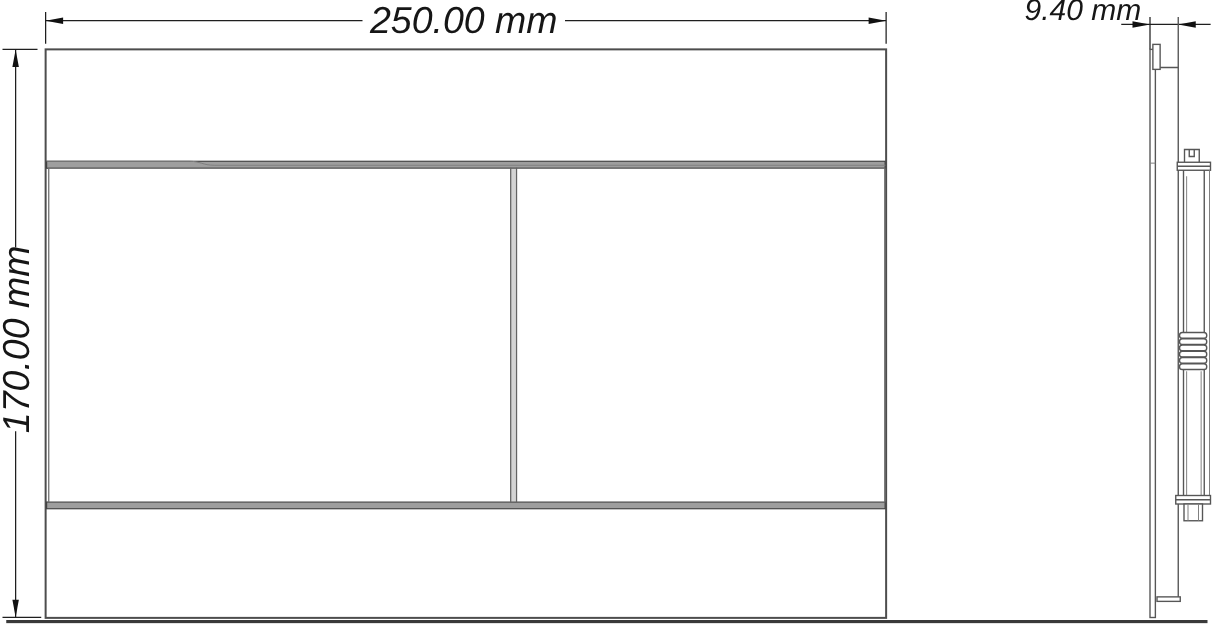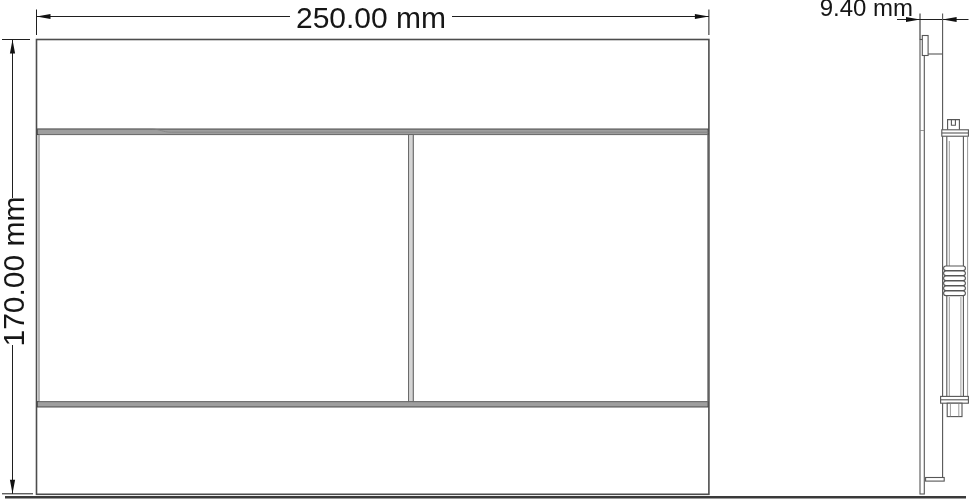--- a/index.html
+++ b/index.html
@@ -7,20 +7,21 @@
     padding: 0;
     background: #ffffff;
     font-family: "Liberation Sans", sans-serif;
   }
   .canvas {
     position: relative;
     width: 970px;
     height: 499px;
     background: #ffffff;
     overflow: hidden;
+    font-style: italic;
   }
   svg { display: block; }
   text {
     fill: #161616;
     font-family: "Liberation Sans", sans-serif;
   }
   .dim-label  { font-size: 30px; }
   .dim-label-small { font-size: 24px; }
   .thin   { stroke: #1f1f1f; stroke-width: 1; fill: none; }
   .arrow  { fill: #111111; stroke: none; }

